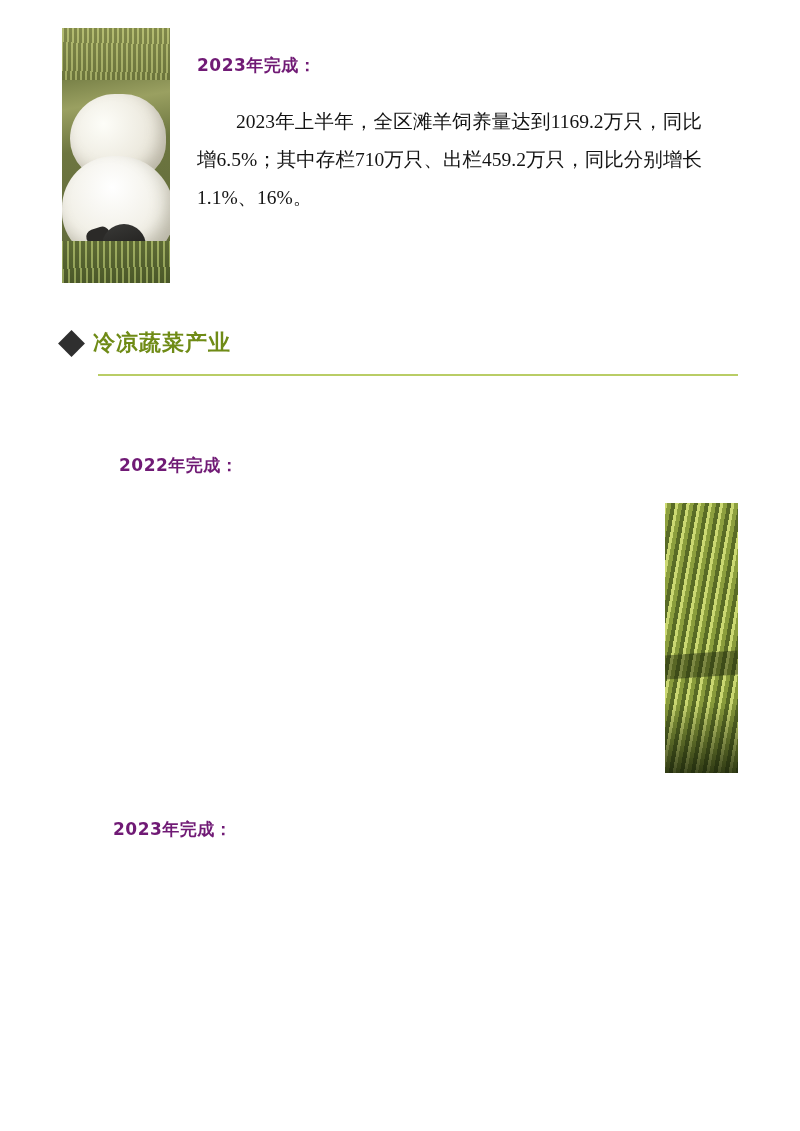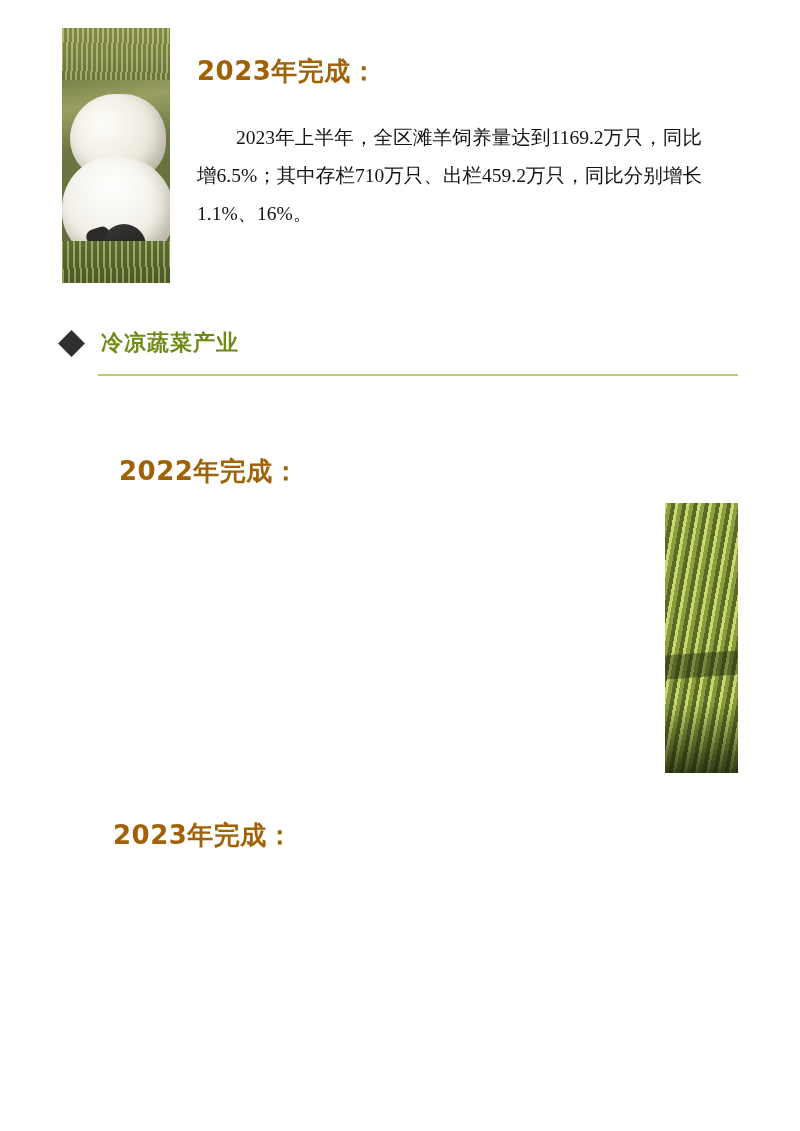--- a/index.html
+++ b/index.html
@@ -89,22 +89,22 @@
     background:
       repeating-linear-gradient(88deg, rgba(176,192,108,.65) 0 2px, rgba(72,86,38,.6) 2px 6px),
       linear-gradient(0deg, #4e5a2c, #7e8a4a);
   }
 
   
   .year-heading {
     position: absolute;
     font-family: "DejaVu Sans", "Liberation Sans", sans-serif;
     font-weight: bold;
-    font-size: 26px;
-    color: #a16207;
+    font-size: 17px;
+    color: #701a75;
     letter-spacing: .5px;
   }
 
   
   .para {
     position: absolute;
     font-family: "Liberation Serif", "DejaVu Serif", serif;
     font-size: 19.5px;
     line-height: 38px;
     color: #131313;
@@ -115,21 +115,21 @@
     text-indent: 2em;
   }
 
   
   .section-title {
     position: absolute;
     left: 62px;
     top: 328px;
     display: flex;
     align-items: center;
-    gap: 20px;
+    gap: 12px;
   }
   .diamond {
     width: 19px;
     height: 19px;
     background: #2f2f2f;
     transform: rotate(45deg);
     flex: none;
   }
   .section-title .title-text {
     font-family: "DejaVu Sans", "Liberation Sans", sans-serif;
@@ -191,21 +191,21 @@
     <div class="sheep-a"></div>
     <div class="sheep-b"></div>
     <div class="ear"></div>
     <div class="head"></div>
     <div class="tag"></div>
     <div class="grass-bottom"></div>
   </div>
 
   <div class="year-heading" style="left:197px; top:54px;">2023年完成：</div>
 
-  <div class="para indent" style="left:197px; top:103px; width:505px;margin-top:16px;">2023年上半年，全区滩羊饲养量达到1169.2万只，同比增6.5%；其中存栏710万只、出栏459.2万只，同比分别增长1.1%、16%。</div>
+  <div class="para indent" style="left:197px; top:103px; width:505px;">2023年上半年，全区滩羊饲养量达到1169.2万只，同比增6.5%；其中存栏710万只、出栏459.2万只，同比分别增长1.1%、16%。</div>
 
   <div class="section-title">
     <span class="diamond"></span>
     <span class="title-text">冷凉蔬菜产业</span>
   </div>
   <div class="rule"></div>
 
   <div class="year-heading" style="left:119px; top:410px;margin-top:44px;">2022年完成：</div>
 
 

